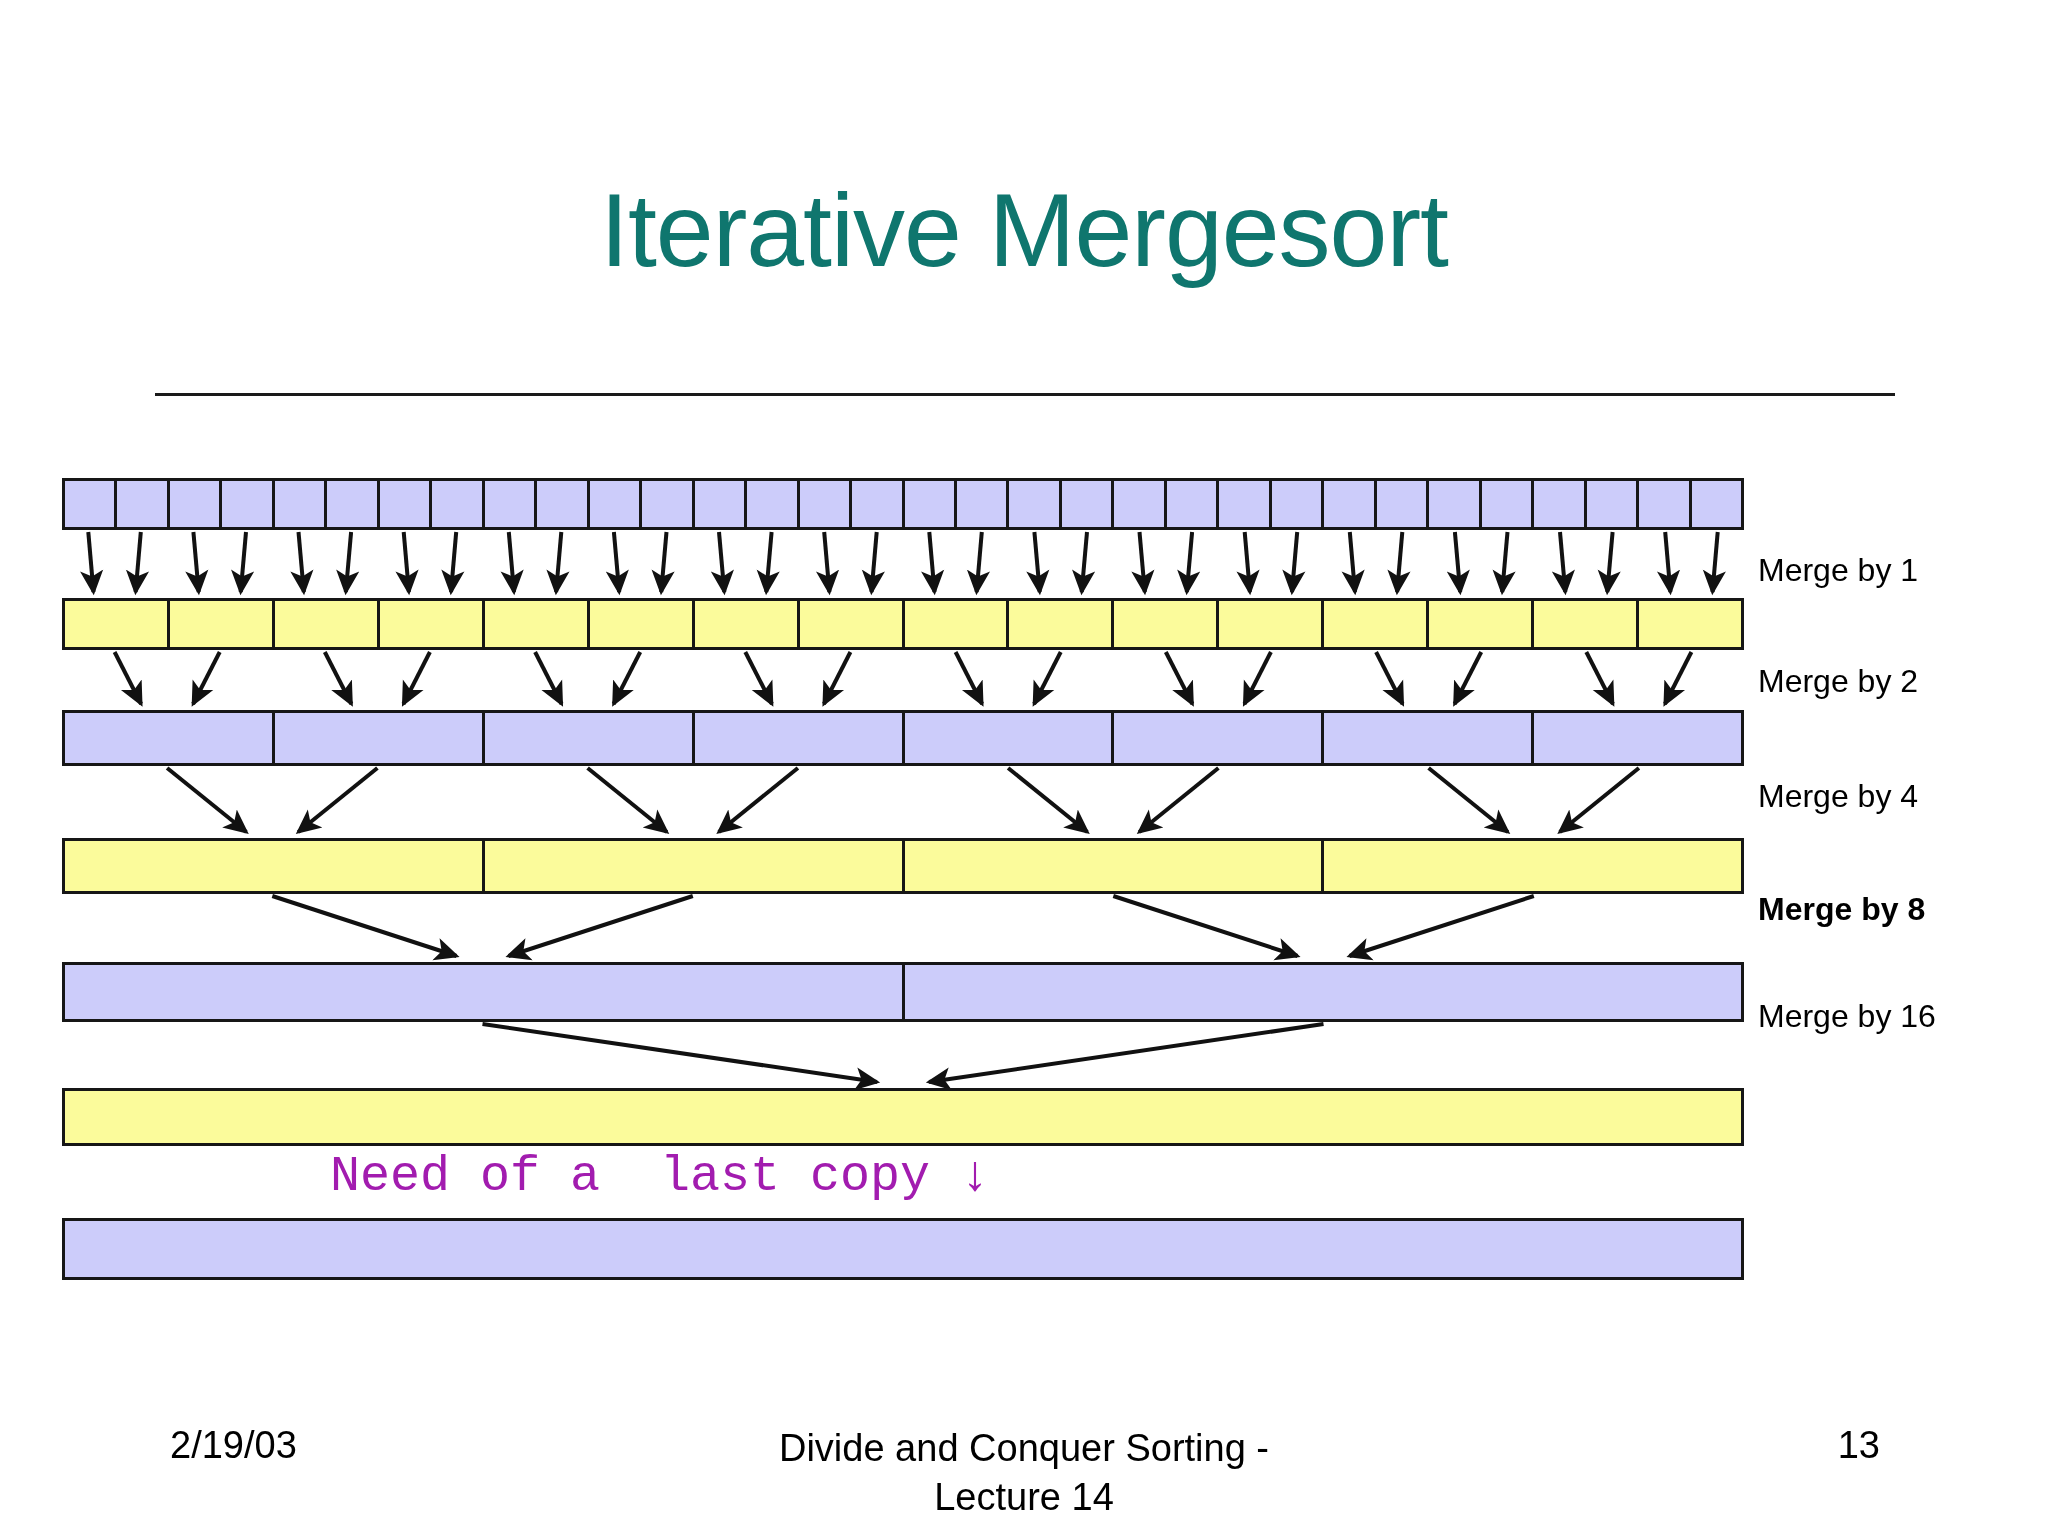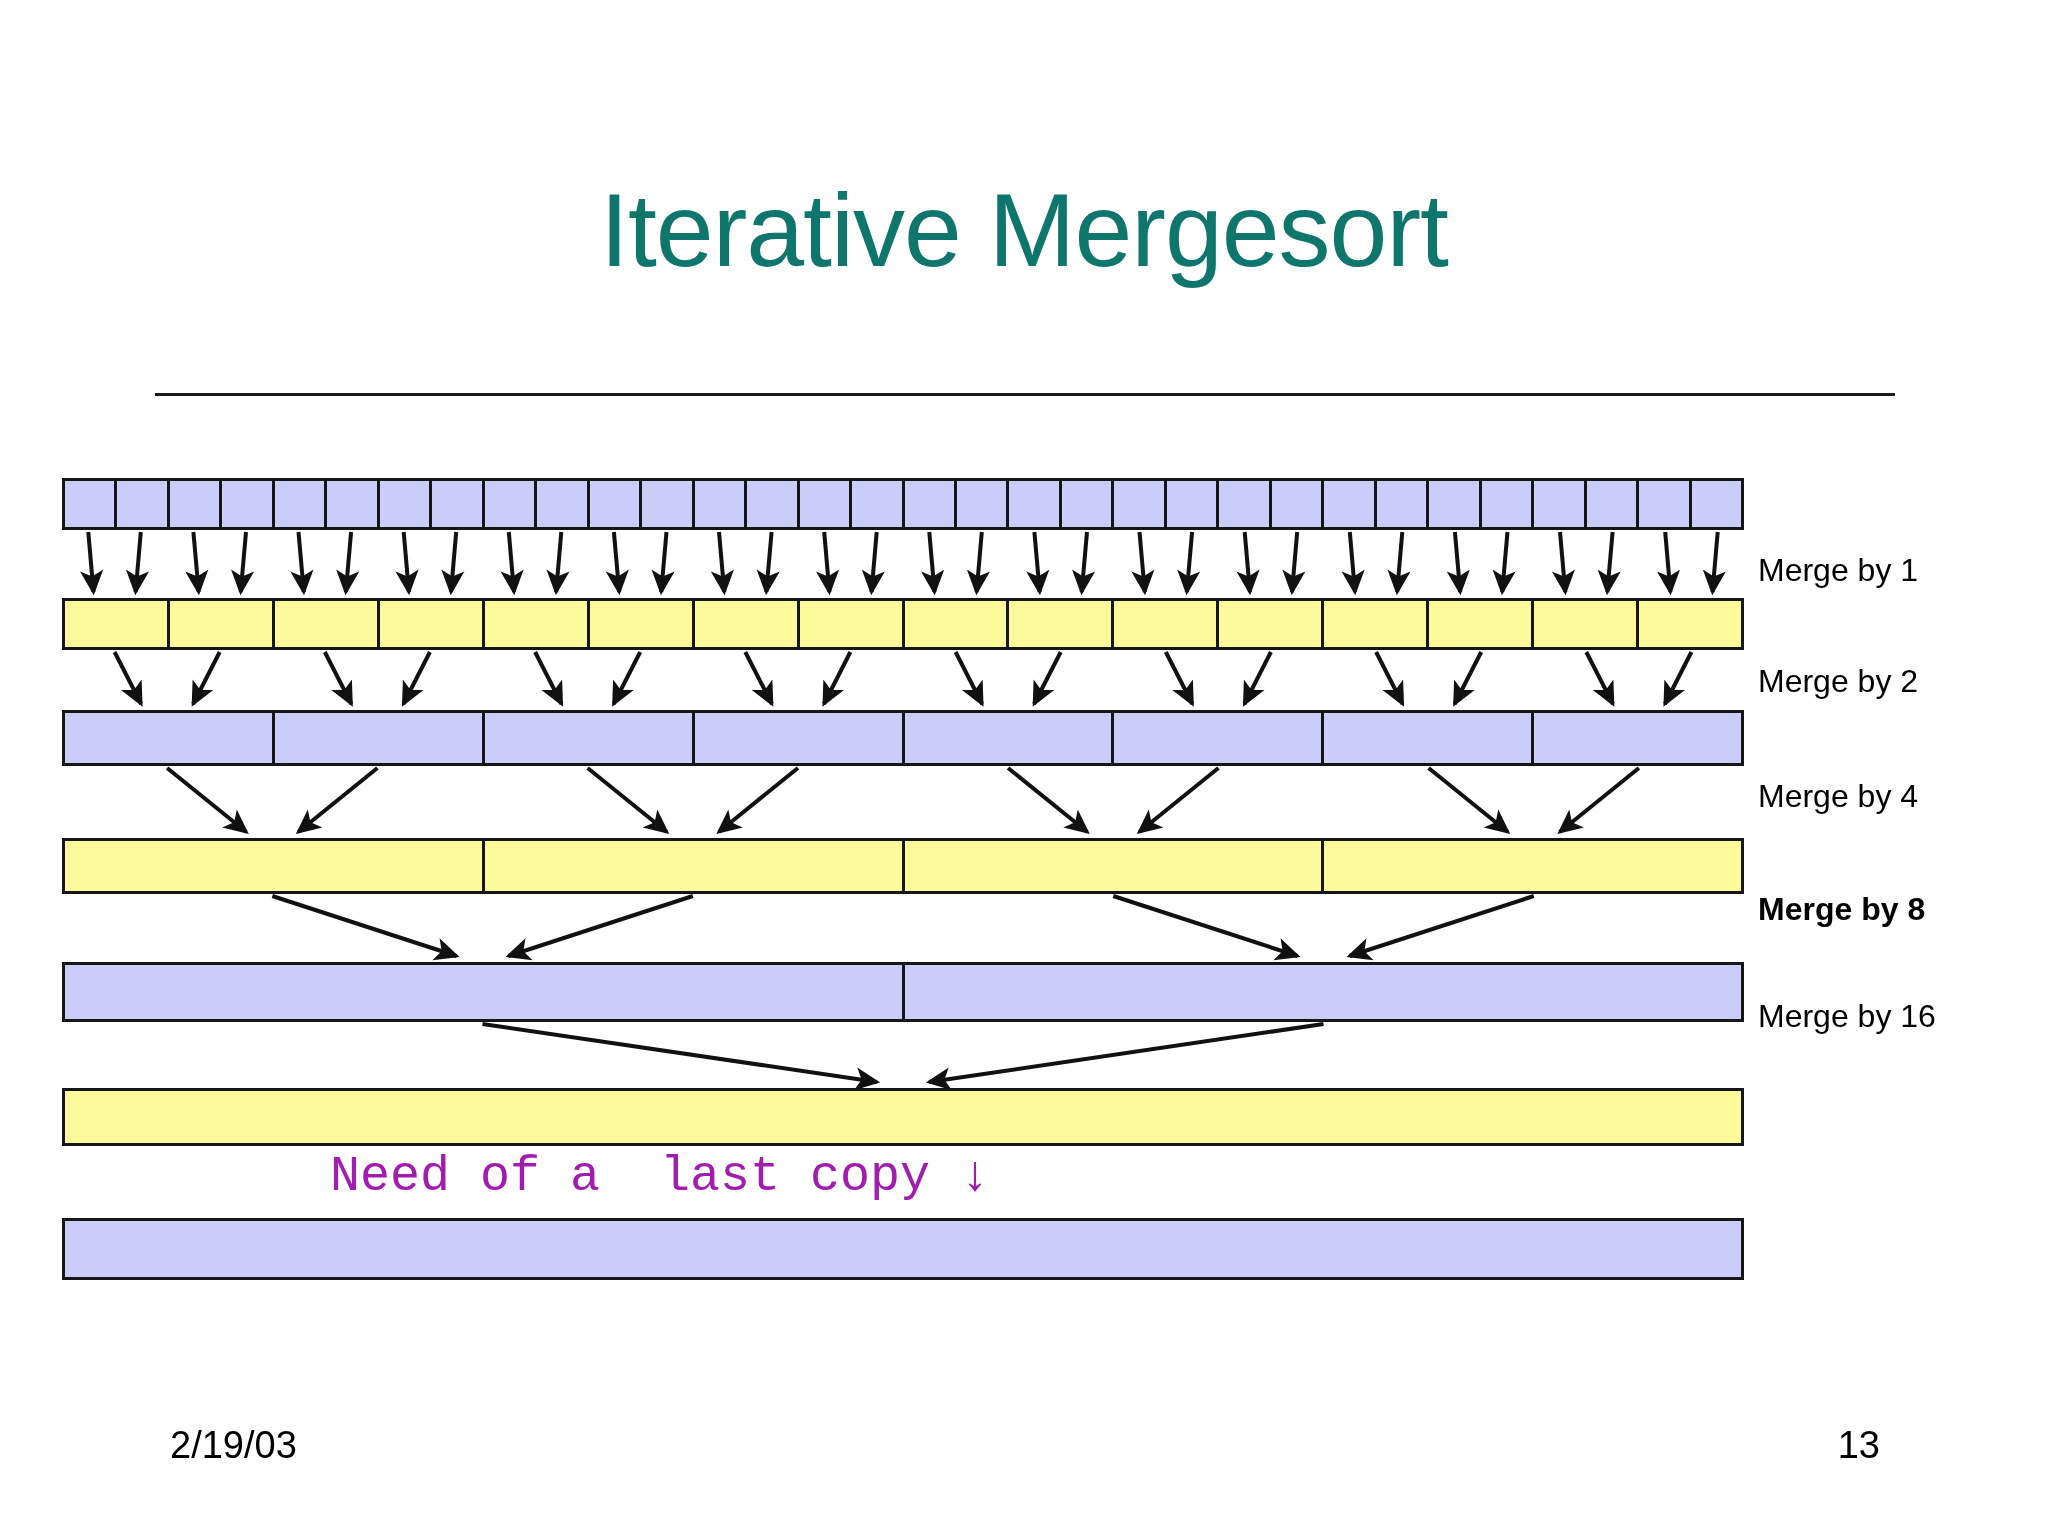--- a/index.html
+++ b/index.html
@@ -281,16 +281,18 @@
   <div class="merge-label" id="mlabel0">Merge by 1</div>
   <div class="merge-label" id="mlabel1">Merge by 2</div>
   <div class="merge-label" id="mlabel2">Merge by 4</div>
   <div class="merge-label" id="mlabel3">Merge by 8</div>
   <div class="merge-label" id="mlabel4">Merge by 16</div>
 
   <div id="lastcopy"><span>Need of a  last copy </span><span class="downarrow">↓</span></div>
 
   <div id="footer-date">2/19/03</div>
   <div id="footer-center">
+    <span class="fc-line">Divide and Conquer Sorting -</span>
+    <span class="fc-line">Lecture 14</span>
   </div>
   <div id="footer-page">13</div>
 
 </div>
 
 </body></html>

